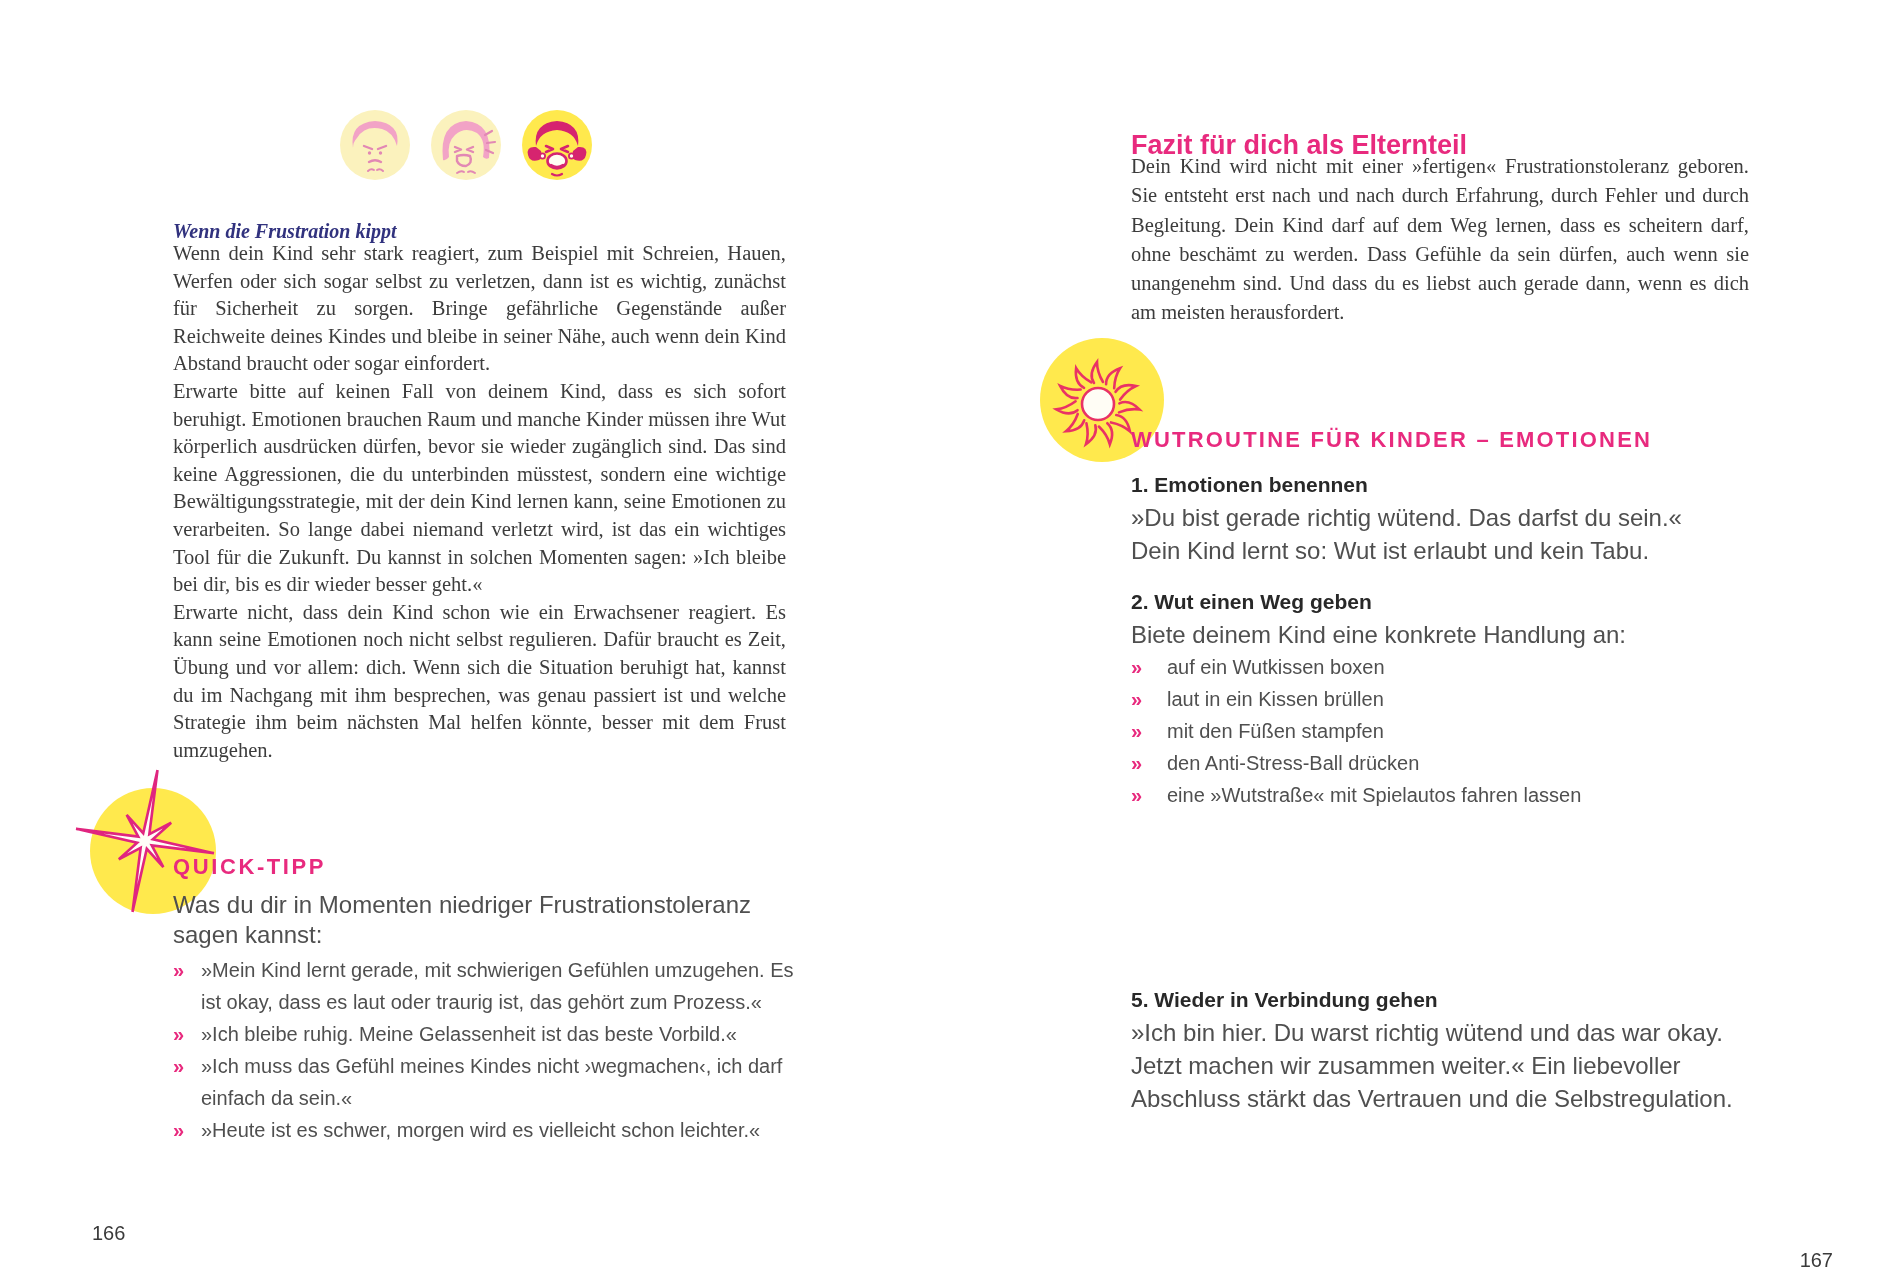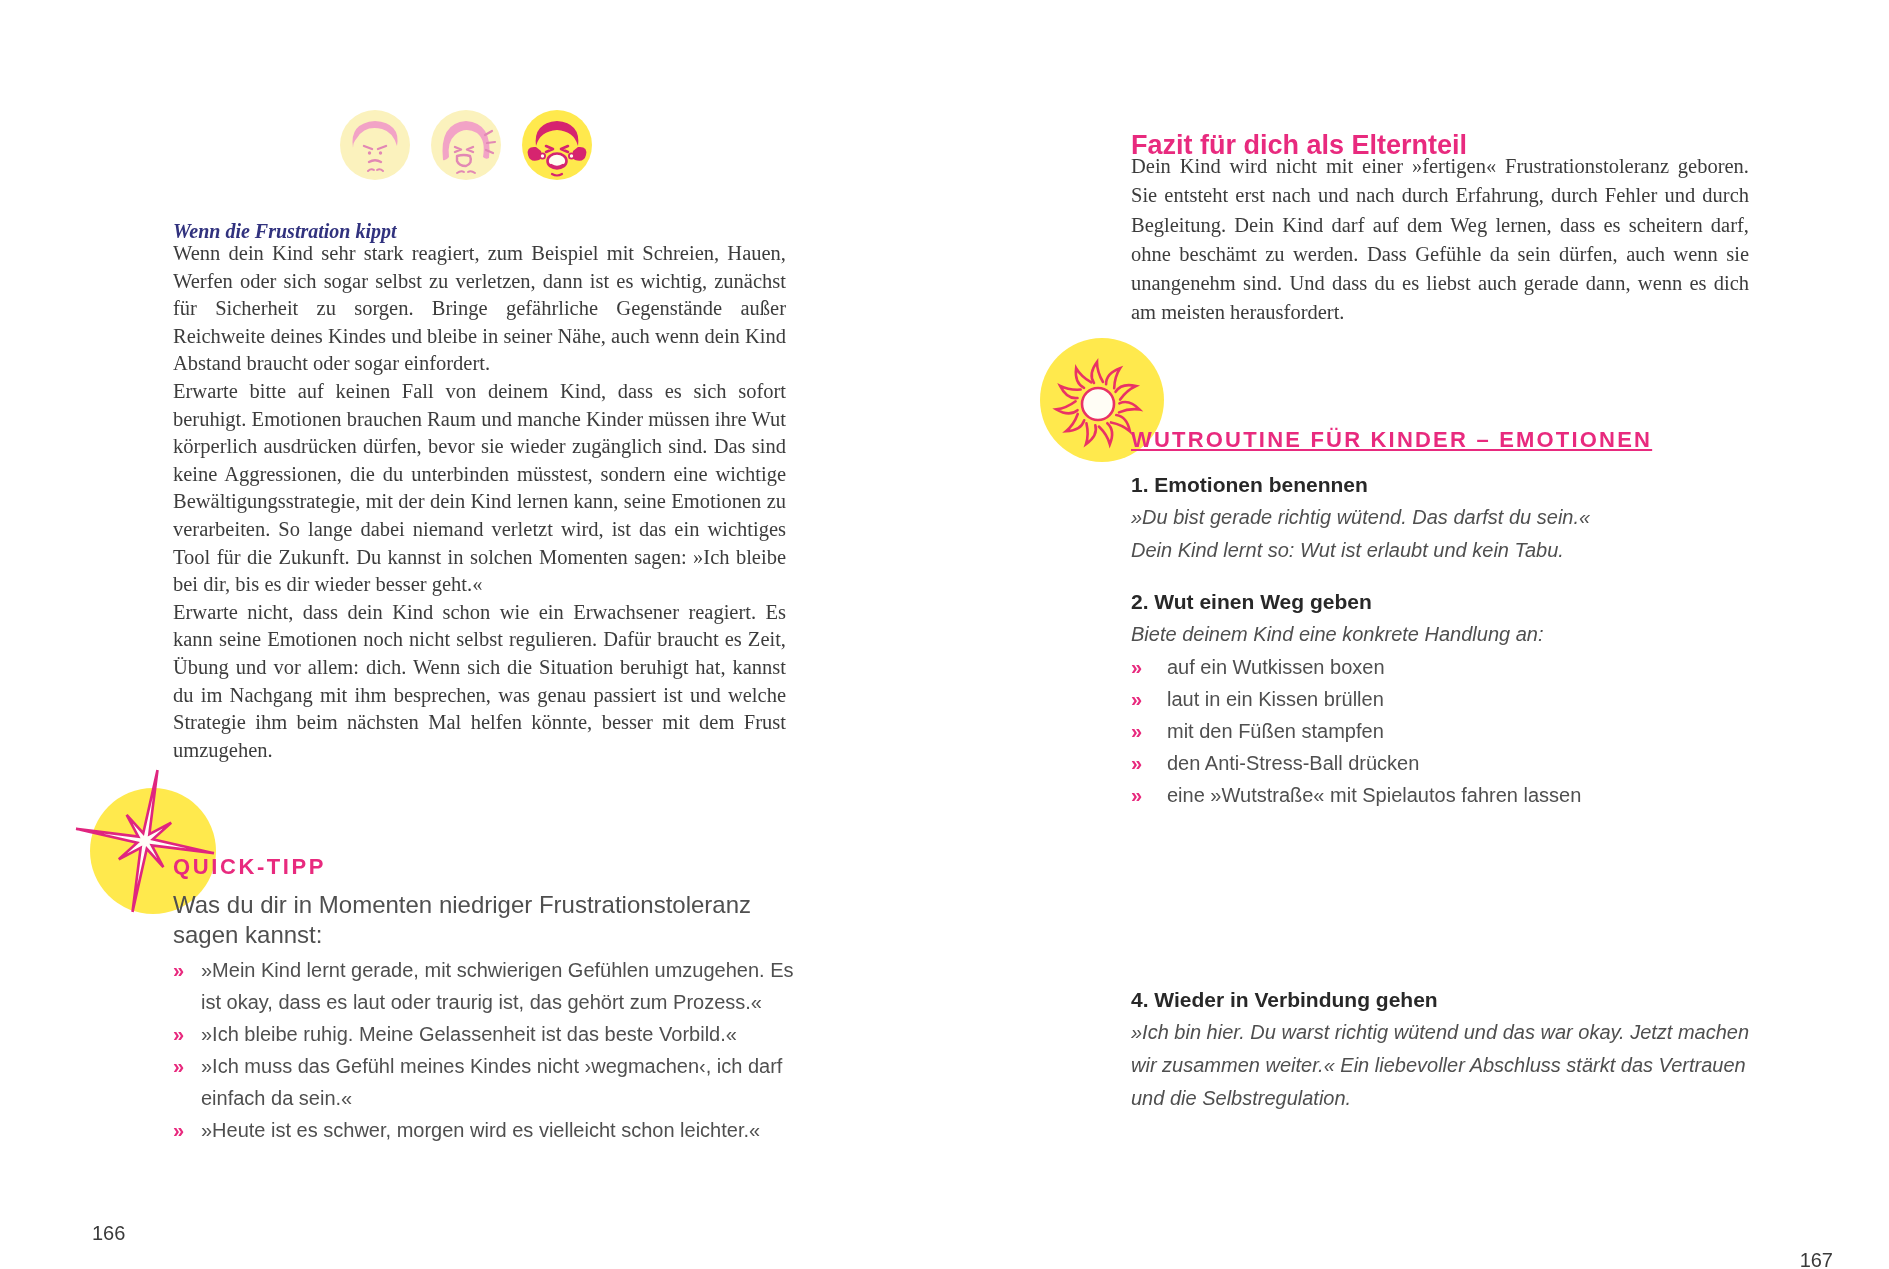--- a/index.html
+++ b/index.html
@@ -61,29 +61,28 @@
     left:1131px;top:152px;width:618px;
     font-size:20.5px;line-height:29.3px;text-align:justify;
   }
   .sun-circle{left:1040px;top:338px;width:124px;height:124px;}
 
   .wut-title{
     left:1131px;top:402px;width:660px;z-index:2;
     font-family:"Liberation Sans","DejaVu Sans",sans-serif;
     font-weight:bold;font-size:22px;letter-spacing:2.2px;line-height:31px;color:var(--pink);
     text-transform:uppercase;
-    text-decoration:underline;
   }
   .w-section{left:1131px;width:645px;}
   .ws-1{top:468px;} .ws-2{top:585px;} .ws-3{top:812px;} .ws-4{top:983px;}
   .w-title{
     font-family:"Liberation Sans","DejaVu Sans",sans-serif;
     font-weight:bold;font-size:21px;line-height:33px;color:var(--title-ink);margin:0;
   }
-  .w-text{font-size:20px;line-height:33px;margin:0;font-style:italic;}
+  .w-text{font-size:24px;line-height:33px;margin:0;}
   .w-bullet{position:relative;padding-left:36px;font-size:20px;line-height:32px;}
   .w-bullet .marker{position:absolute;left:0;top:0;color:var(--pink);font-weight:bold;}
 
   svg{display:block;}
 </style>
 </head>
 <body>
 
 <div class="spread">
 
@@ -223,19 +222,19 @@
     <div class="w-bullet sans">
       <span class="marker">»</span>
       <span>eine »Wutstraße« mit Spielautos fahren lassen</span>
     </div>
   </div>
 
   <div class="abs w-section ws-3">
   </div>
 
   <div class="abs w-section ws-4">
-    <p class="w-title sans">4. Wieder in Verbindung gehen</p>
+    <p class="w-title sans">5. Wieder in Verbindung gehen</p>
     <p class="w-text sans">»Ich bin hier. Du warst richtig wütend und das war okay. Jetzt machen wir zusammen weiter.« Ein liebevoller Abschluss stärkt das Vertrauen und die Selbstregulation.</p>
   </div>
 
   <div class="abs page-num pn-right">167</div>
 
 </div>
 
 </body></html>

